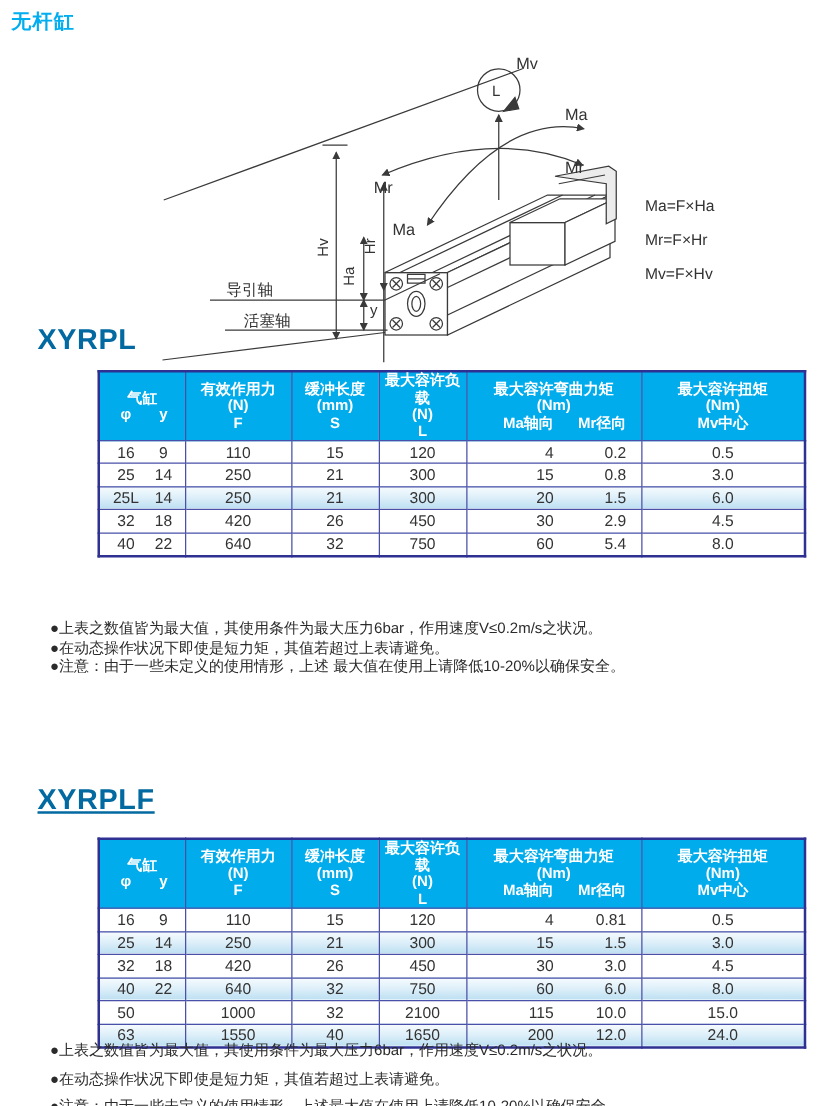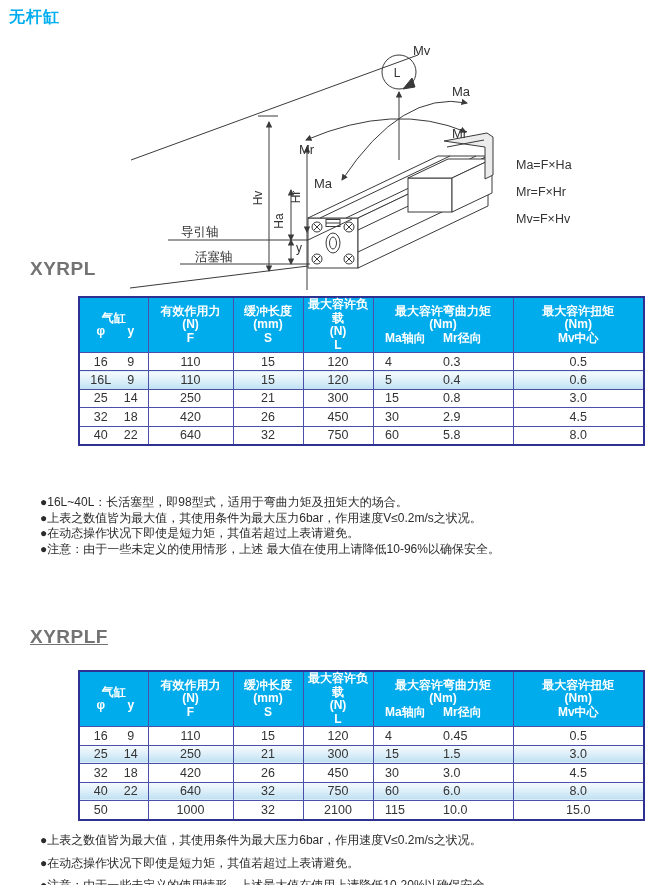--- a/index.html
+++ b/index.html
@@ -5,38 +5,38 @@
   html,body { margin:0; padding:0; background:#fff; }
   body { width:655px; height:885px; font-family:"Liberation Sans", sans-serif; }
   .page { position:relative; width:655px; height:885px; overflow:hidden; background:#fff; }
 
   .page-title { position:absolute; left:9px; top:7px; font-size:16px; font-weight:bold;
     color:#00AEEF; letter-spacing:1px; }
 
   .diagram { position:absolute; left:0; top:28px; width:655px; height:262px; }
   svg text { fill:#333; }
 
-  .section-heading { position:absolute; left:30px; font-size:19px; font-weight:bold; color:#737373; letter-spacing:0.5px; }
+  .section-heading { position:absolute; left:30px; font-size:23px; font-weight:bold; color:#0369a1; letter-spacing:0.5px; }
   .heading-xyrpl  { top:258px; }
   .heading-xyrplf { top:626px;text-decoration:underline; }
 
   table.data-table { position:absolute; left:78px; width:565px; table-layout:fixed;
     border-collapse:collapse; border:2px solid #2E3192; }
   .table-xyrpl  { top:296px; }
   .table-xyrplf { top:670px; }
   .data-table th, .data-table td { border:1px solid #4A50A8; padding:0; }
   .data-table thead th { background:#00ACEC; color:#fff; font-weight:bold; height:48px; vertical-align:middle; }
   .hdr-line { line-height:13.5px; font-size:12px; text-align:center; }
   .data-table tbody td { height:17.4px; text-align:center; font-size:12.5px; color:#333; vertical-align:middle; }
   .table-xyrplf tbody td { height:17.5px; }
   tr.alt td { background:linear-gradient(180deg,#F6FBFE 0%,#DDEFF9 50%,#BEE0F2 100%); }
   .split { display:flex; justify-content:center; align-items:center; }
   .split-c1 span:first-child { width:34px; text-align:center; }
   .split-c1 span:last-child  { width:26px; text-align:center; }
-  .split-c5 span { width:58px; text-align:left; }
+  .split-c5 span { width:58px; text-align:right; }
 
   .notes { position:absolute; left:40px; width:600px; color:#2b2b2b; font-size:12px; }
   .notes-xyrpl  { top:495px; line-height:15.5px; }
   .notes-xyrplf { top:829px; line-height:22.5px; }
 </style>
 </head>
 <body>
 
 <div class="page">
 
@@ -181,61 +181,61 @@
               <span>16</span>
               <span>9</span>
             </div>
           </td>
           <td>110</td>
           <td>15</td>
           <td>120</td>
           <td>
             <div class="split split-c5">
               <span>4</span>
-              <span>0.3</span>
+              <span>0.2</span>
             </div>
           </td>
           <td>0.5</td>
-        </tr>
-      <tr class="alt">
-          <td>
-            <div class="split split-c1">
-              <span>16L</span>
-              <span>9</span>
-            </div>
-          </td>
-          <td>110</td>
-          <td>15</td>
-          <td>120</td>
-          <td>
-            <div class="split split-c5">
-              <span>5</span>
-              <span>0.4</span>
-            </div>
-          </td>
-          <td>0.6</td>
         </tr>
       <tr>
           <td>
             <div class="split split-c1">
               <span>25</span>
               <span>14</span>
             </div>
           </td>
           <td>250</td>
           <td>21</td>
           <td>300</td>
           <td>
             <div class="split split-c5">
               <span>15</span>
               <span>0.8</span>
             </div>
           </td>
           <td>3.0</td>
         </tr>
+      <tr class="alt">
+          <td>
+            <div class="split split-c1">
+              <span>25L</span>
+              <span>14</span>
+            </div>
+          </td>
+          <td>250</td>
+          <td>21</td>
+          <td>300</td>
+          <td>
+            <div class="split split-c5">
+              <span>20</span>
+              <span>1.5</span>
+            </div>
+          </td>
+          <td>6.0</td>
+        </tr>
       <tr>
           <td>
             <div class="split split-c1">
               <span>32</span>
               <span>18</span>
             </div>
           </td>
           <td>420</td>
           <td>26</td>
           <td>450</td>
@@ -253,33 +253,32 @@
               <span>40</span>
               <span>22</span>
             </div>
           </td>
           <td>640</td>
           <td>32</td>
           <td>750</td>
           <td>
             <div class="split split-c5">
               <span>60</span>
-              <span>5.8</span>
+              <span>5.4</span>
             </div>
           </td>
           <td>8.0</td>
         </tr>
     </tbody>
   </table>
 
   <div class="notes notes-xyrpl">
-    <div class="note-line">●16L~40L：长活塞型，即98型式，适用于弯曲力矩及扭矩大的场合。</div>
     <div class="note-line">●上表之数值皆为最大值，其使用条件为最大压力6bar，作用速度V≤0.2m/s之状况。</div>
     <div class="note-line">●在动态操作状况下即使是短力矩，其值若超过上表请避免。</div>
-    <div class="note-line">●注意：由于一些未定义的使用情形，上述 最大值在使用上请降低10-96%以确保安全。</div>
+    <div class="note-line">●注意：由于一些未定义的使用情形，上述 最大值在使用上请降低10-20%以确保安全。</div>
   </div>
 
   <div class="section-heading heading-xyrplf">XYRPLF</div>
 
   <table class="data-table table-xyrplf">
     <colgroup>
         <col style="width:69px">
         <col style="width:85px">
         <col style="width:70px">
         <col style="width:70px">
@@ -332,21 +331,21 @@
               <span>16</span>
               <span>9</span>
             </div>
           </td>
           <td>110</td>
           <td>15</td>
           <td>120</td>
           <td>
             <div class="split split-c5">
               <span>4</span>
-              <span>0.45</span>
+              <span>0.81</span>
             </div>
           </td>
           <td>0.5</td>
         </tr>
       <tr class="alt">
           <td>
             <div class="split split-c1">
               <span>25</span>
               <span>14</span>
             </div>
@@ -408,20 +407,38 @@
           <td>1000</td>
           <td>32</td>
           <td>2100</td>
           <td>
             <div class="split split-c5">
               <span>115</span>
               <span>10.0</span>
             </div>
           </td>
           <td>15.0</td>
+        </tr>
+      <tr class="alt">
+          <td>
+            <div class="split split-c1">
+              <span>63</span>
+              <span></span>
+            </div>
+          </td>
+          <td>1550</td>
+          <td>40</td>
+          <td>1650</td>
+          <td>
+            <div class="split split-c5">
+              <span>200</span>
+              <span>12.0</span>
+            </div>
+          </td>
+          <td>24.0</td>
         </tr>
     </tbody>
   </table>
 
   <div class="notes notes-xyrplf">
     <div class="note-line">●上表之数值皆为最大值，其使用条件为最大压力6bar，作用速度V≤0.2m/s之状况。</div>
     <div class="note-line">●在动态操作状况下即使是短力矩，其值若超过上表请避免。</div>
     <div class="note-line">●注意：由于一些未定义的使用情形，上述最大值在使用上请降低10-20%以确保安全。</div>
   </div>
 

